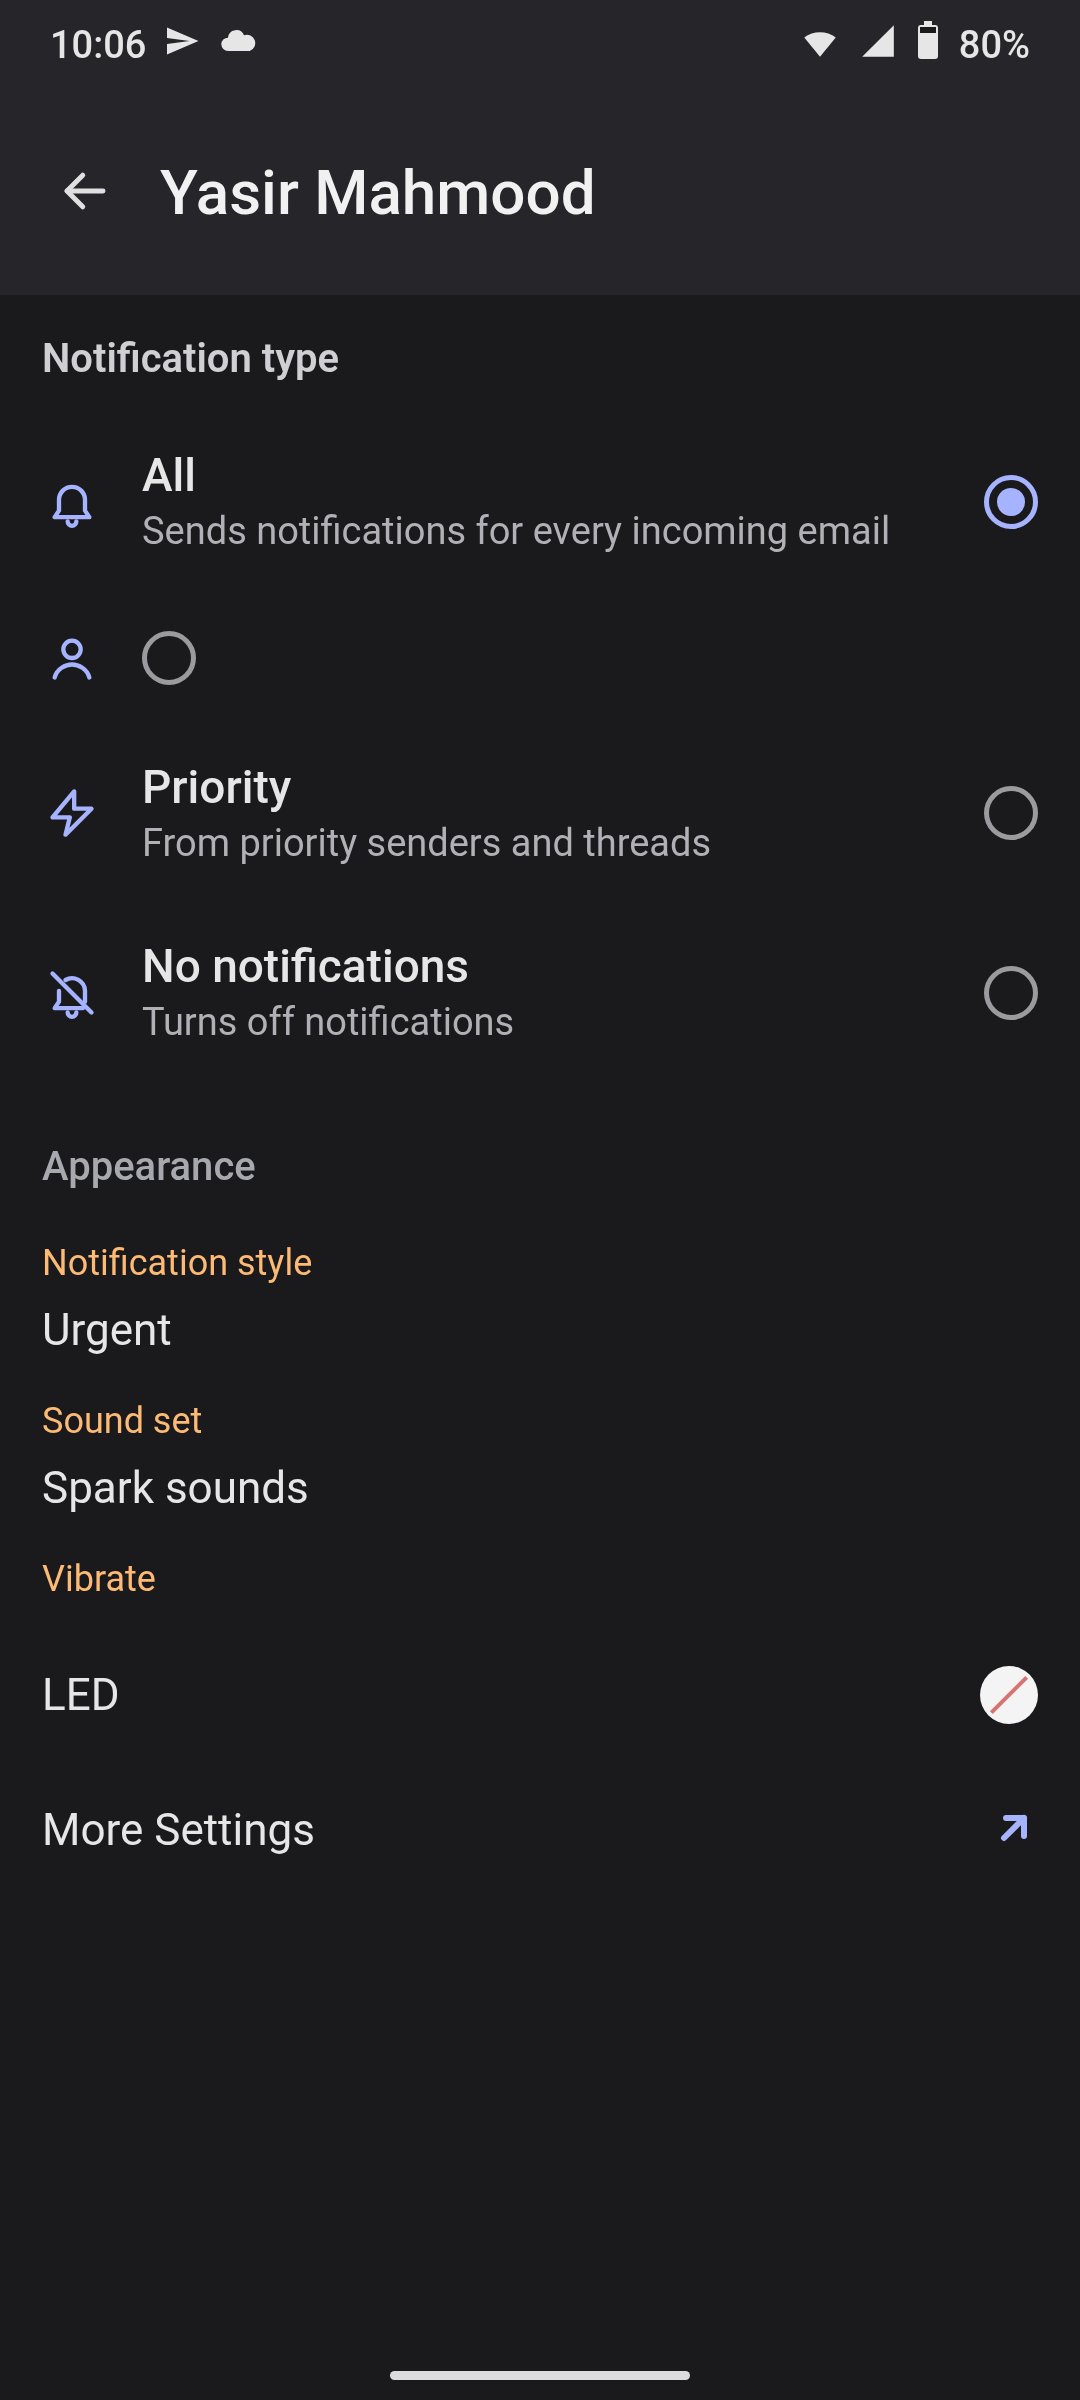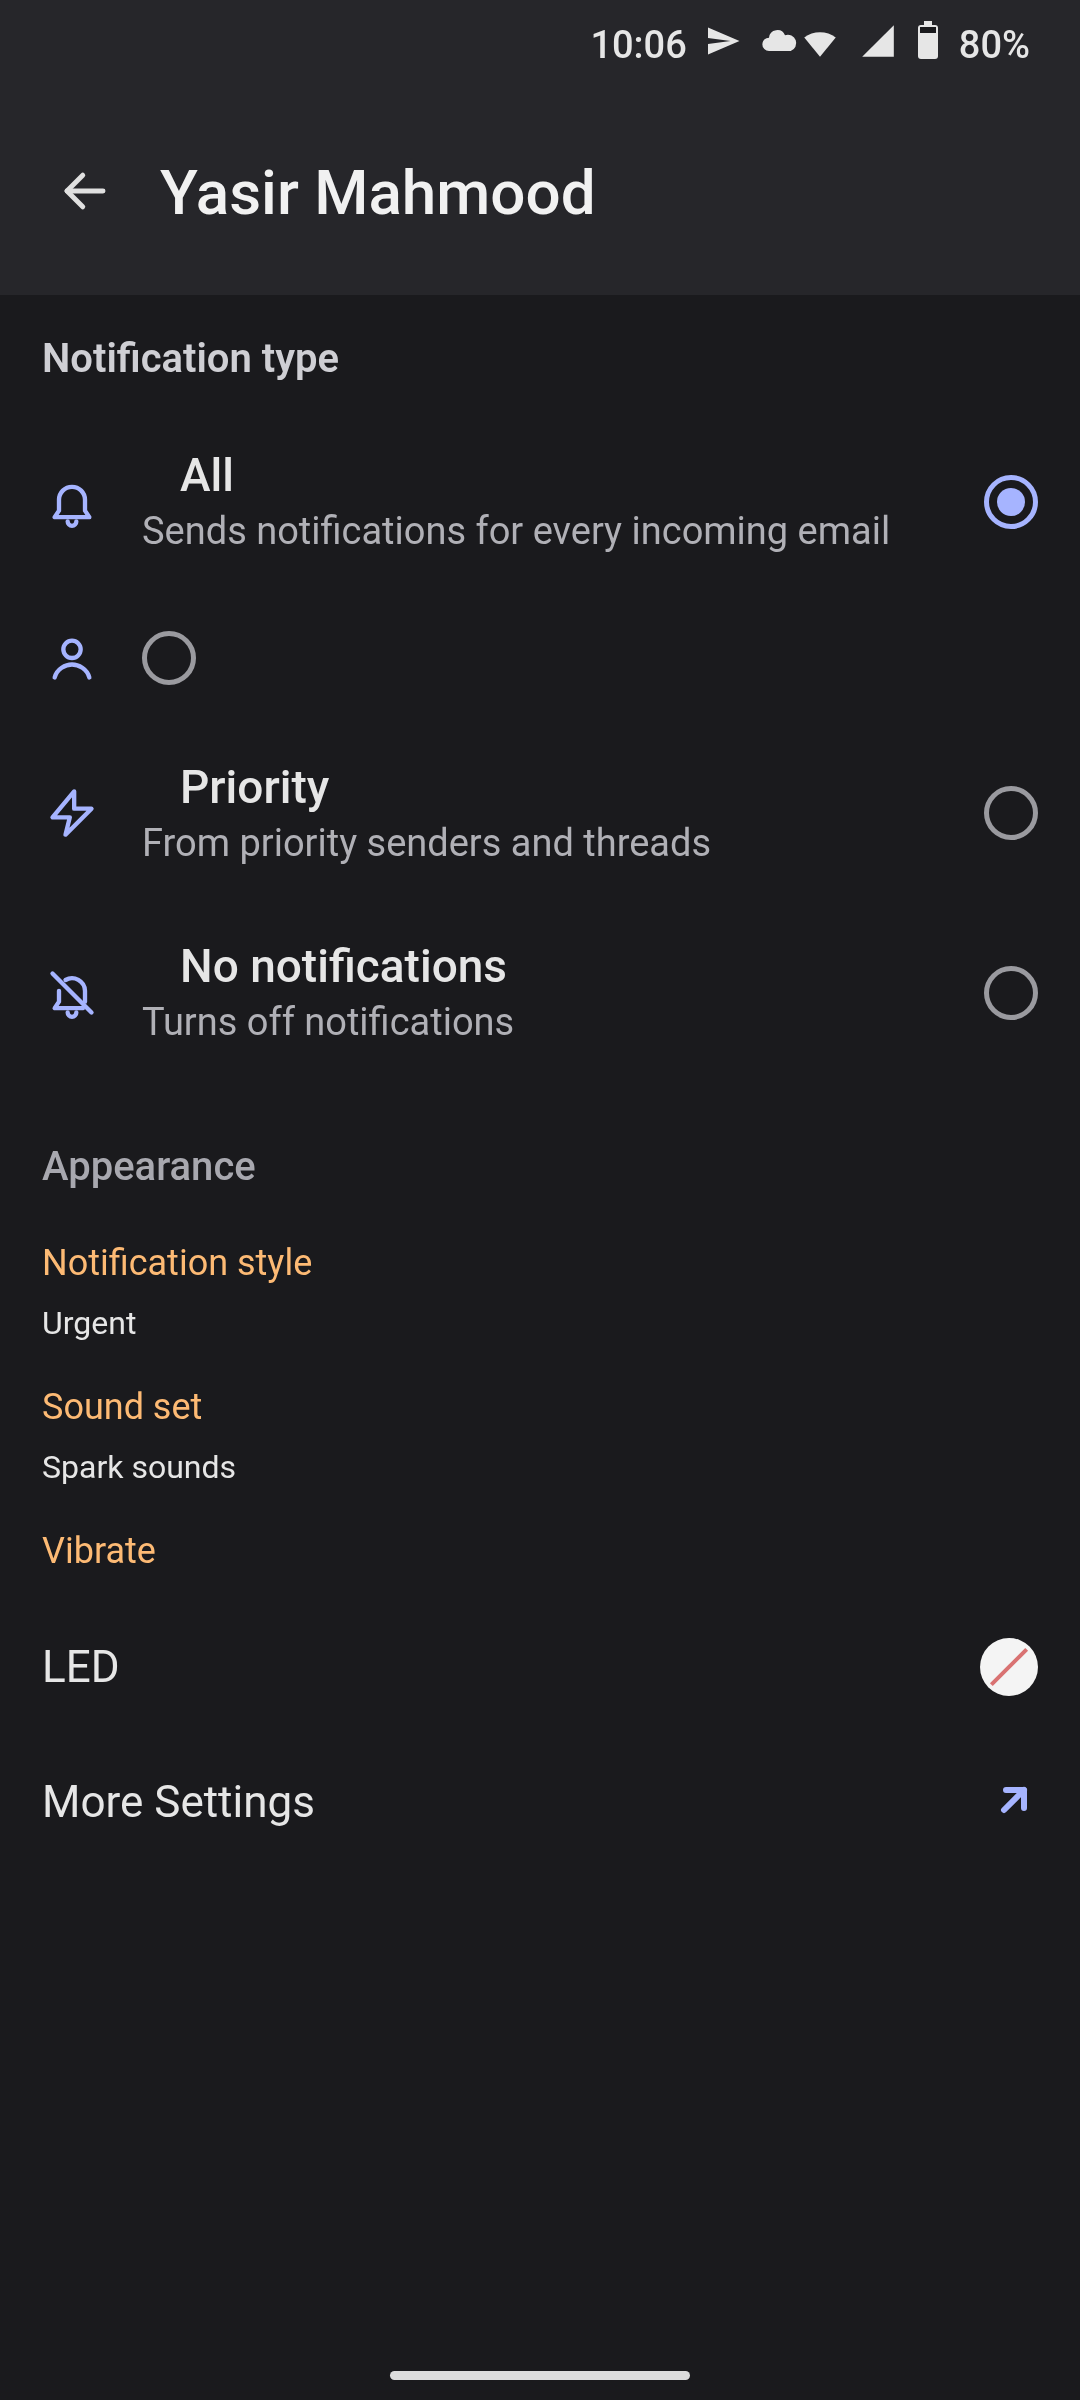--- a/index.html
+++ b/index.html
@@ -4,26 +4,27 @@
 <style>
   * { margin: 0; padding: 0; box-sizing: border-box; }
   html, body { width: 1080px; height: 2400px; background: #1a1a1d; color: #e6e6e6; font-family: Roboto, "Segoe UI", Arial, sans-serif; }
   body { position: relative; overflow: hidden; }
 
   
   .status-bar {
     height: 90px;
     display: flex;
     align-items: center;
-    justify-content: flex-end;
+    justify-content: space-between;
     padding: 0 50px;
     font-size: 38px;
     font-weight: 500;
     background: #26262a;
     color: #e6e6e6;
+    gap: 40px;
   }
   .status-left, .status-right {
     display: flex;
     align-items: center;
     gap: 18px;
   }
   .status-bar svg { flex: 0 0 auto; }
 
   
   .app-bar {
@@ -72,21 +73,20 @@
   }
   .radio-item .texts {
     flex: 1 1 auto;
     display: flex; flex-direction: column; gap: 6px;
     min-width: 0;
   }
   .radio-item .title {
     font-size: 46px;
     font-weight: 500;
     color: #e6e6e6;
-    margin-left: 38px;
   }
   .radio-item .subtitle {
     font-size: 38px;
     color: #b0b0b6;
     line-height: 1.25;
   }
   .radio {
     width: 54px; height: 54px;
     border-radius: 50%;
     border: 5px solid #9a9a9f;
@@ -107,21 +107,21 @@
   
   .kv-row {
     padding: 22px 42px;
   }
   .kv-row .label {
     font-size: 36px;
     color: #fdba74;
     margin-bottom: 4px;
   }
   .kv-row .value {
-    font-size: 32px;
+    font-size: 44px;
     color: #e6e6e6;
     margin-top: 20px;
   }
 
   .single-row {
     display: flex;
     align-items: center;
     justify-content: space-between;
     padding: 40px 42px;
   }

